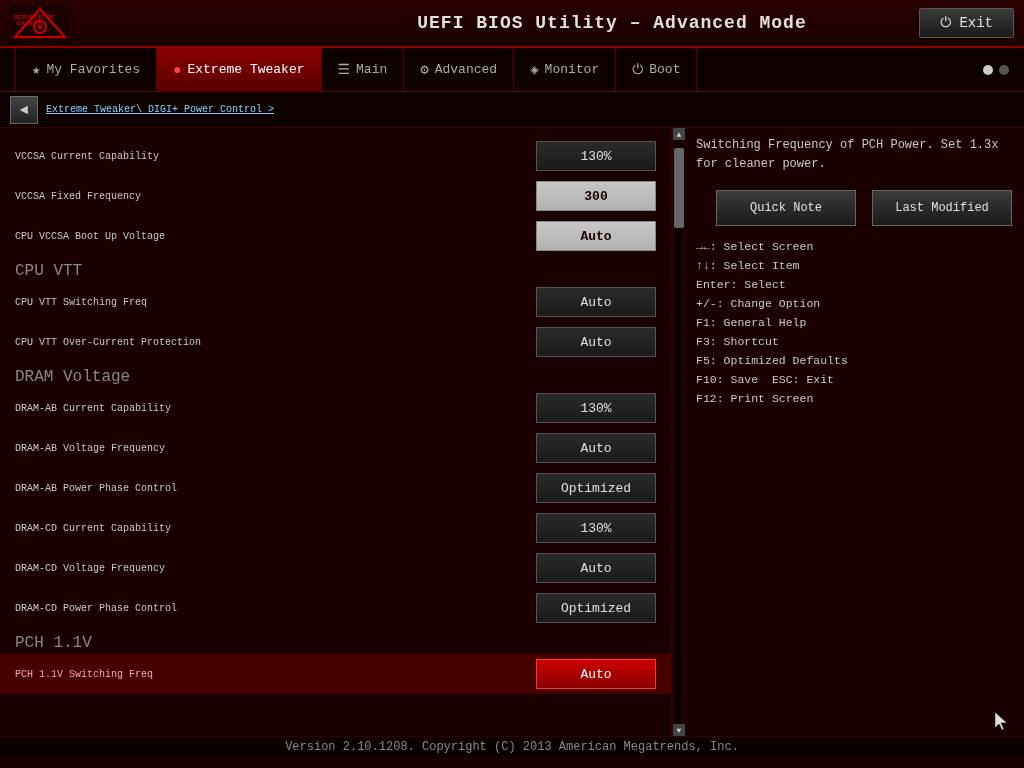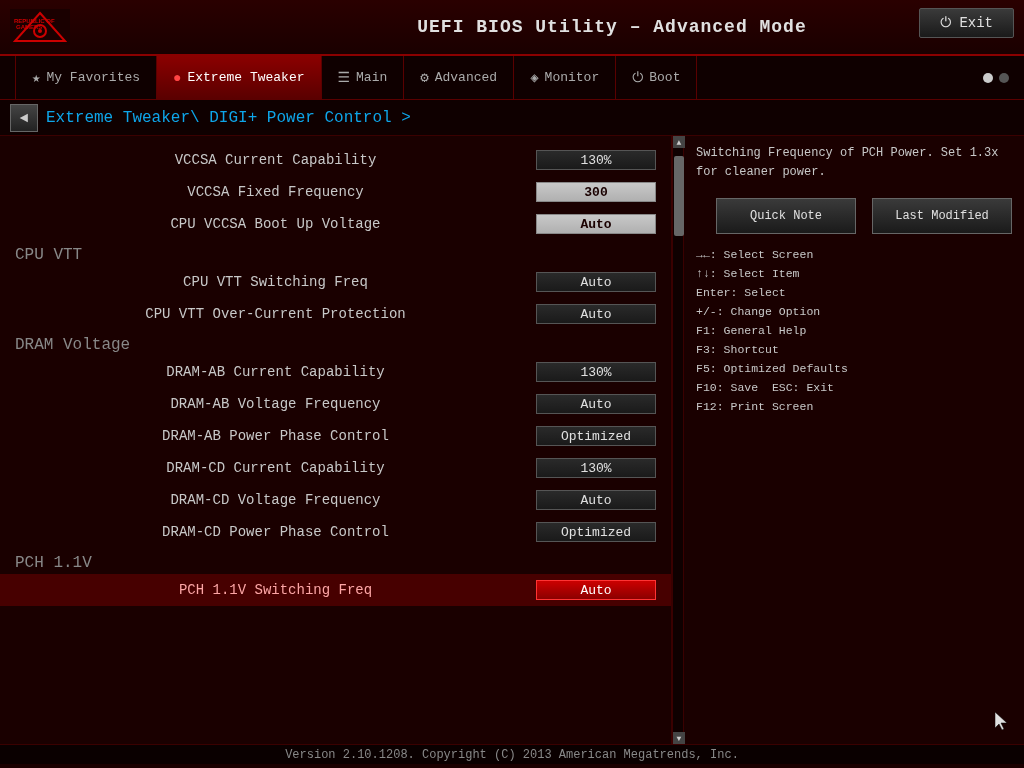--- a/index.html
+++ b/index.html
@@ -8,21 +8,21 @@
       height: 768px;
       background: #1a0000;
       font-family: 'Courier New', Courier, monospace;
       color: #c8c8c8;
       overflow: hidden;
       position: relative;
     }
 
     
     #header {
-      height: 56px;
+      height: 48px;
       background: linear-gradient(180deg, #2a0000 0%, #1a0000 100%);
       border-bottom: 2px solid #8b0000;
       display: flex;
       align-items: center;
       padding: 0 10px;
       position: relative;
     }
     #logo-area {
       display: flex;
       align-items: center;
@@ -115,22 +115,23 @@
     #back-btn {
       width: 28px; height: 28px;
       background: linear-gradient(180deg, #444, #222);
       border: 1px solid #666;
       display: flex; align-items: center; justify-content: center;
       cursor: pointer;
       font-size: 14px;
       color: #ccc;
     }
     #breadcrumb-text {
-      font-size: 16px;
-      color: #0ea5e9;
+      font-size: 10px;
+      color: #7dd3fc;
+      text-decoration: underline;
     }
 
     
     #main {
       display: flex;
       height: calc(768px - 48px - 44px - 36px - 32px);
     }
 
     
     #settings-panel {
@@ -146,27 +147,26 @@
       display: flex;
       align-items: center;
       padding: 5px 15px;
       min-height: 32px;
     }
     .setting-row.active-row {
       background: rgba(139,0,0,0.4);
     }
     .setting-label {
       flex: 1;
-      font-size: 14px;
+      font-size: 10px;
       color: #c8c8c8;
-      text-align: center;
     }
     .setting-value {
       min-width: 120px;
-      height: 20px;
+      height: 30px;
       display: flex;
       align-items: center;
       justify-content: center;
       font-size: 13px;
       cursor: pointer;
     }
     .setting-value.dark-btn {
       background: linear-gradient(180deg, #2a2a2a, #1a1a1a);
       border: 1px solid #555;
       color: #e0e0e0;

